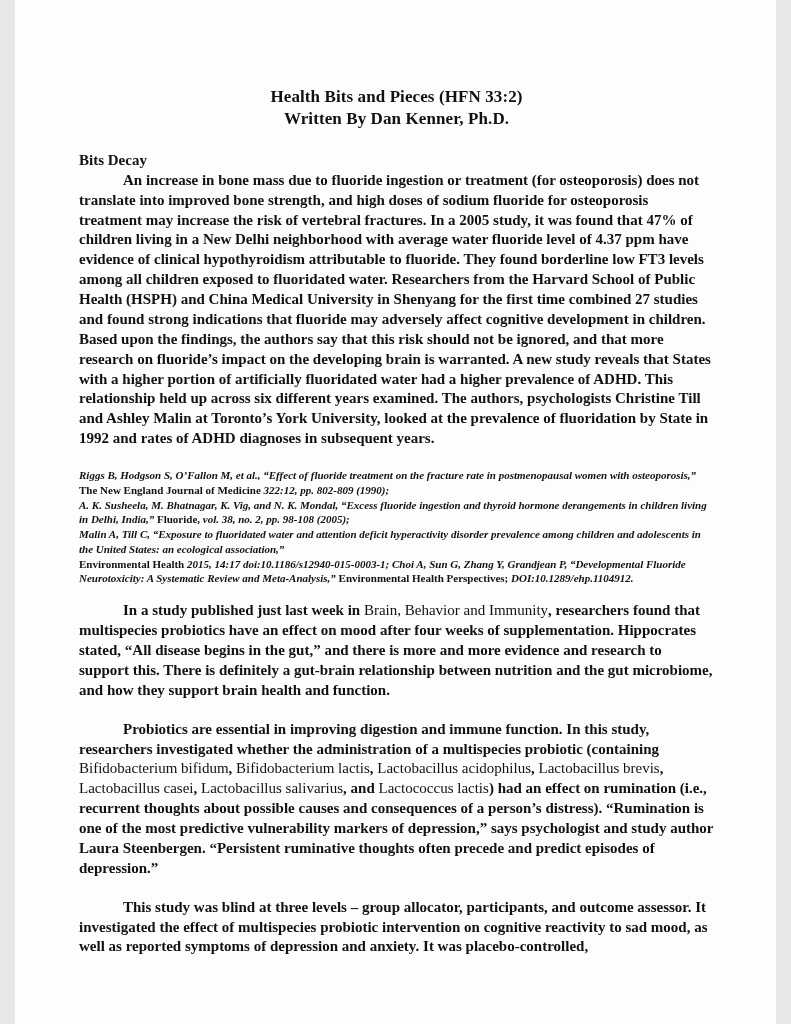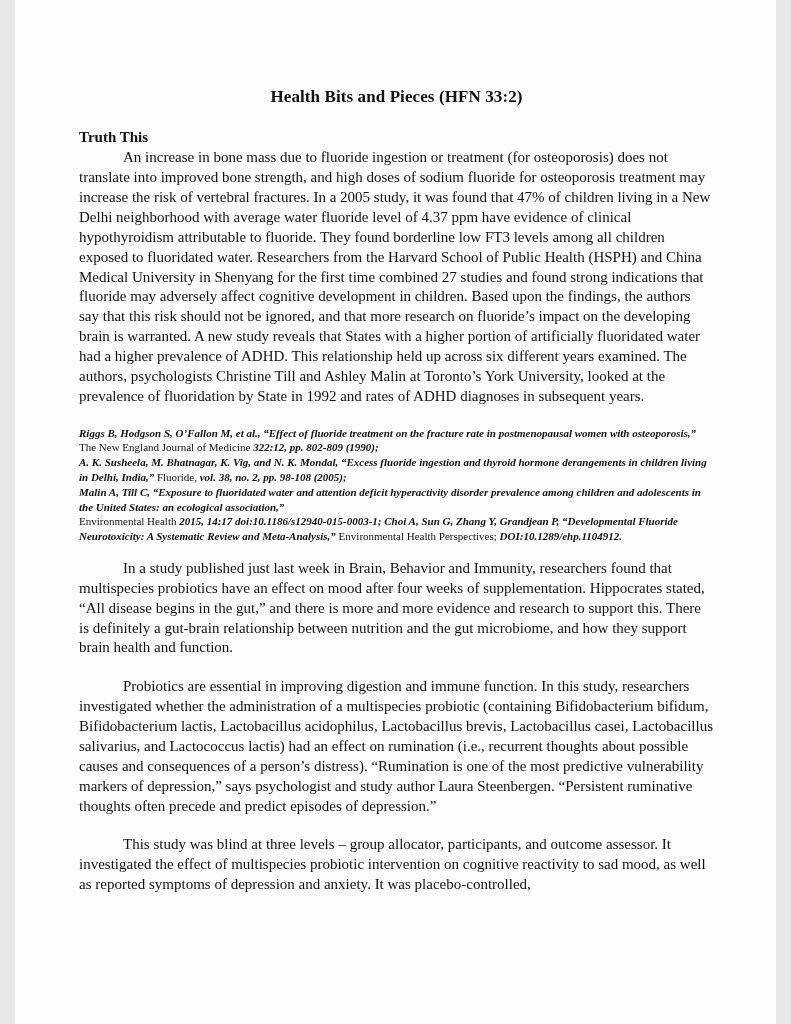--- a/index.html
+++ b/index.html
@@ -44,32 +44,33 @@
     text-align: left;
   }
   .paragraph.indent {
     text-indent: 44px;
   }
   .references {
     font-size: 11px;
     line-height: 1.345;
     margin: 13px 0 15px 0;
   }
-  .run-n { font-style: normal; font-weight: normal; }
+  .run-n { font-style: normal; font-weight: bold; }
   .run-i { }
   .run-bi { font-style: italic; font-weight: bold; }
 </style>
 </head>
 <body>
 
 <div class="page">
   <div class="doc-header">
     <div>Health Bits and Pieces (HFN 33:2)</div>
+    <div>Written By Dan Kenner, Ph.D.</div>
   </div>
   <div class="doc-body">
-      <div class="heading">Truth This</div>
+      <div class="heading">Bits Decay</div>
       <div class="paragraph indent"><span class="run-n">An increase in bone mass due to fluoride ingestion or treatment (for osteoporosis) does not translate into improved bone strength, and high doses of sodium fluoride for osteoporosis treatment may increase the risk of vertebral fractures. In a 2005 study, it was found that 47% of children living in a New Delhi neighborhood with average water fluoride level of 4.37 ppm have evidence of clinical hypothyroidism attributable to fluoride. They found borderline low FT3 levels among all children exposed to fluoridated water. Researchers from the Harvard School of Public Health (HSPH) and China Medical University in Shenyang for the first time combined 27 studies and found strong indications that fluoride may adversely affect cognitive development in children. Based upon the findings, the authors say that this risk should not be ignored, and that more research on fluoride’s impact on the developing brain is warranted. A new study reveals that States with a higher portion of artificially fluoridated water had a higher prevalence of ADHD. This relationship held up across six different years examined. The authors, psychologists Christine Till and Ashley Malin at Toronto’s York University, looked at the prevalence of fluoridation by State in 1992 and rates of ADHD diagnoses in subsequent years.</span></div>
       <div class="references"><span class="run-bi">Riggs B, Hodgson S, O’Fallon M, et al., “Effect of fluoride treatment on the fracture rate in postmenopausal women with osteoporosis,” </span><span class="run-n">The New England Journal of Medicine </span><span class="run-bi">322:12, pp. 802-809 (1990);</span><br><span class="run-bi">A. K. Susheela, M. Bhatnagar, K. Vig, and N. K. Mondal, “Excess fluoride ingestion and thyroid hormone derangements in children living in Delhi, India,” </span><span class="run-n">Fluoride, </span><span class="run-bi">vol. 38, no. 2, pp. 98-108 (2005);</span><br><span class="run-bi">Malin A, Till C, “Exposure to fluoridated water and attention deficit hyperactivity disorder prevalence among children and adolescents in the United States: an ecological association,”</span><br><span class="run-n">Environmental Health </span><span class="run-bi">2015, 14:17  doi:10.1186/s12940-015-0003-1; Choi A, Sun G, Zhang Y, Grandjean P, “Developmental Fluoride Neurotoxicity: A Systematic Review and Meta-Analysis,” </span><span class="run-n">Environmental Health Perspectives; </span><span class="run-bi">DOI:10.1289/ehp.1104912.</span></div>
       <div class="paragraph indent"><span class="run-n">In a study published just last week in </span><span class="run-i">Brain, Behavior and Immunity</span><span class="run-n">, researchers found that multispecies probiotics have an effect on mood after four weeks of supplementation. Hippocrates stated, “All disease begins in the gut,” and there is more and more evidence and research to support this. There is definitely a gut-brain relationship between nutrition and the gut microbiome, and how they support brain health and function.</span></div>
       <div class="paragraph indent"><span class="run-n">Probiotics are essential in improving digestion and immune function. In this study, researchers investigated whether the administration of a multispecies probiotic (containing </span><span class="run-i">Bifidobacterium bifidum</span><span class="run-n">, </span><span class="run-i">Bifidobacterium lactis</span><span class="run-n">, </span><span class="run-i">Lactobacillus acidophilus</span><span class="run-n">, </span><span class="run-i">Lactobacillus brevis</span><span class="run-n">, </span><span class="run-i">Lactobacillus casei</span><span class="run-n">, </span><span class="run-i">Lactobacillus salivarius</span><span class="run-n">, and </span><span class="run-i">Lactococcus lactis</span><span class="run-n">) had an effect on rumination (i.e., recurrent thoughts about possible causes and consequences of a person’s distress). “Rumination is one of the most predictive vulnerability markers of depression,” says psychologist and study author Laura Steenbergen. “Persistent ruminative thoughts often precede and predict episodes of depression.”</span></div>
       <div class="paragraph indent"><span class="run-n">This study was blind at three levels – group allocator, participants, and outcome assessor. It investigated the effect of multispecies probiotic intervention on cognitive reactivity to sad mood, as well as reported symptoms of depression and anxiety. It was placebo-controlled,</span></div>
     </div>
 </div>
 
 </body></html>

